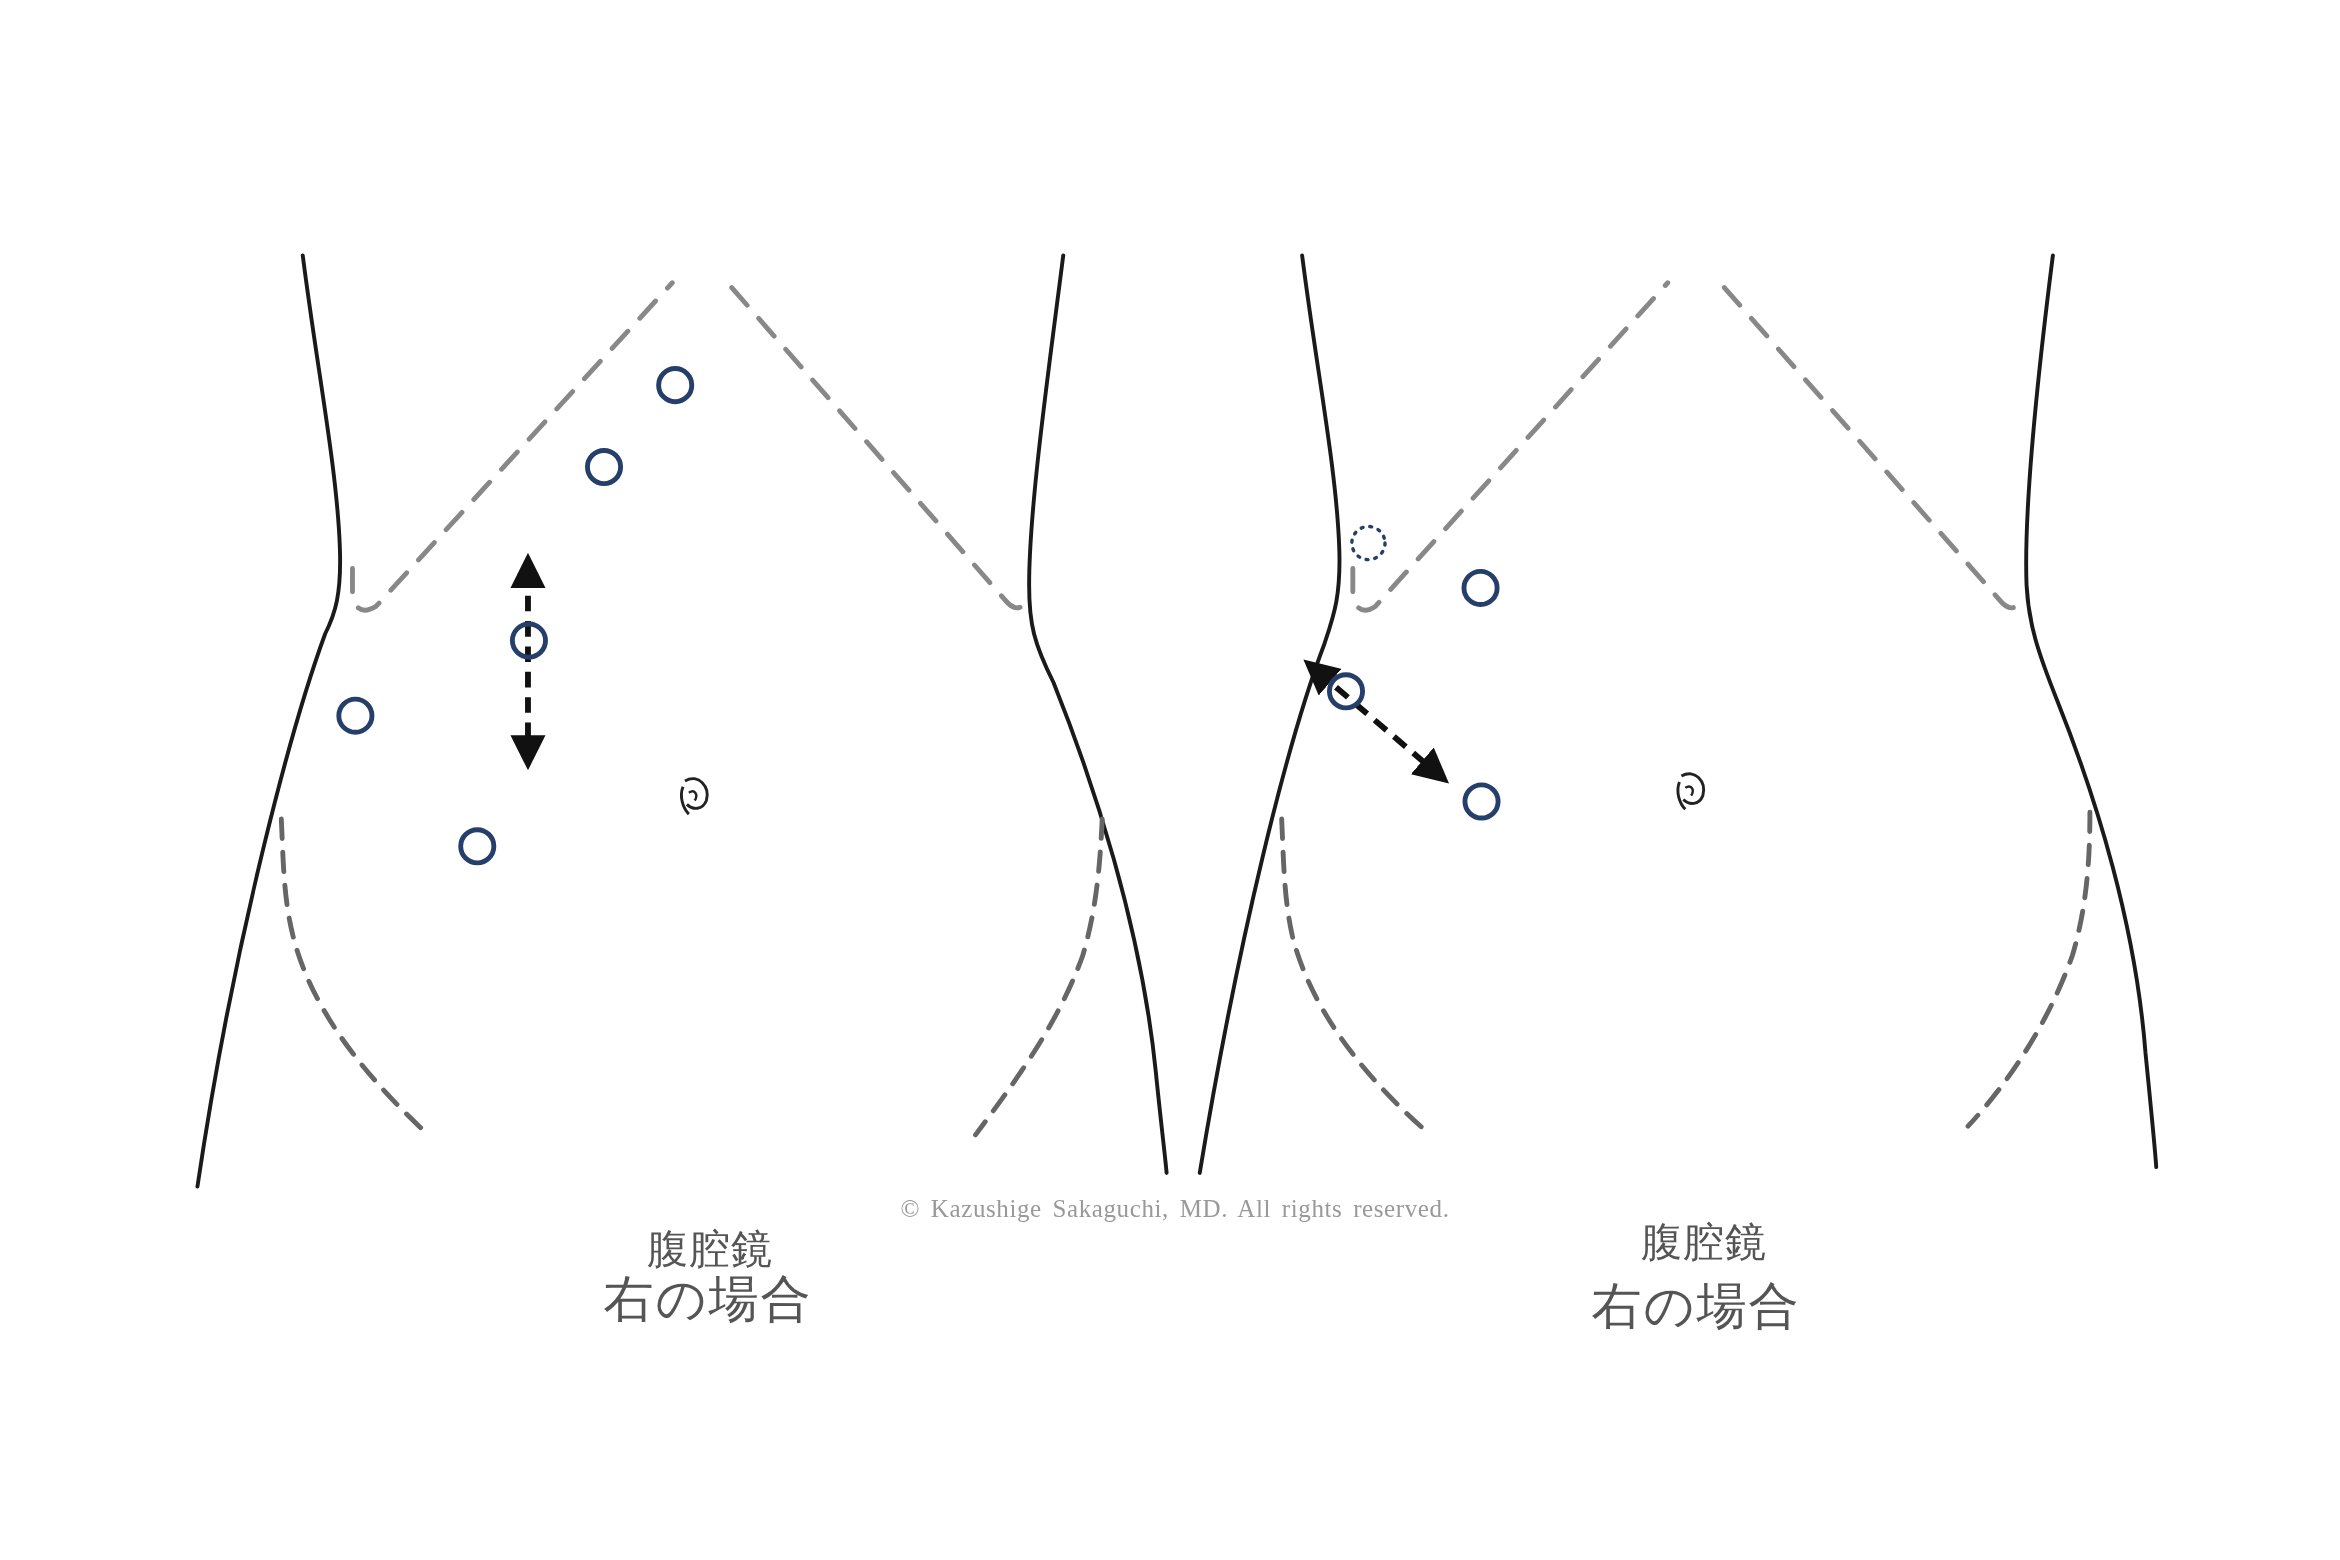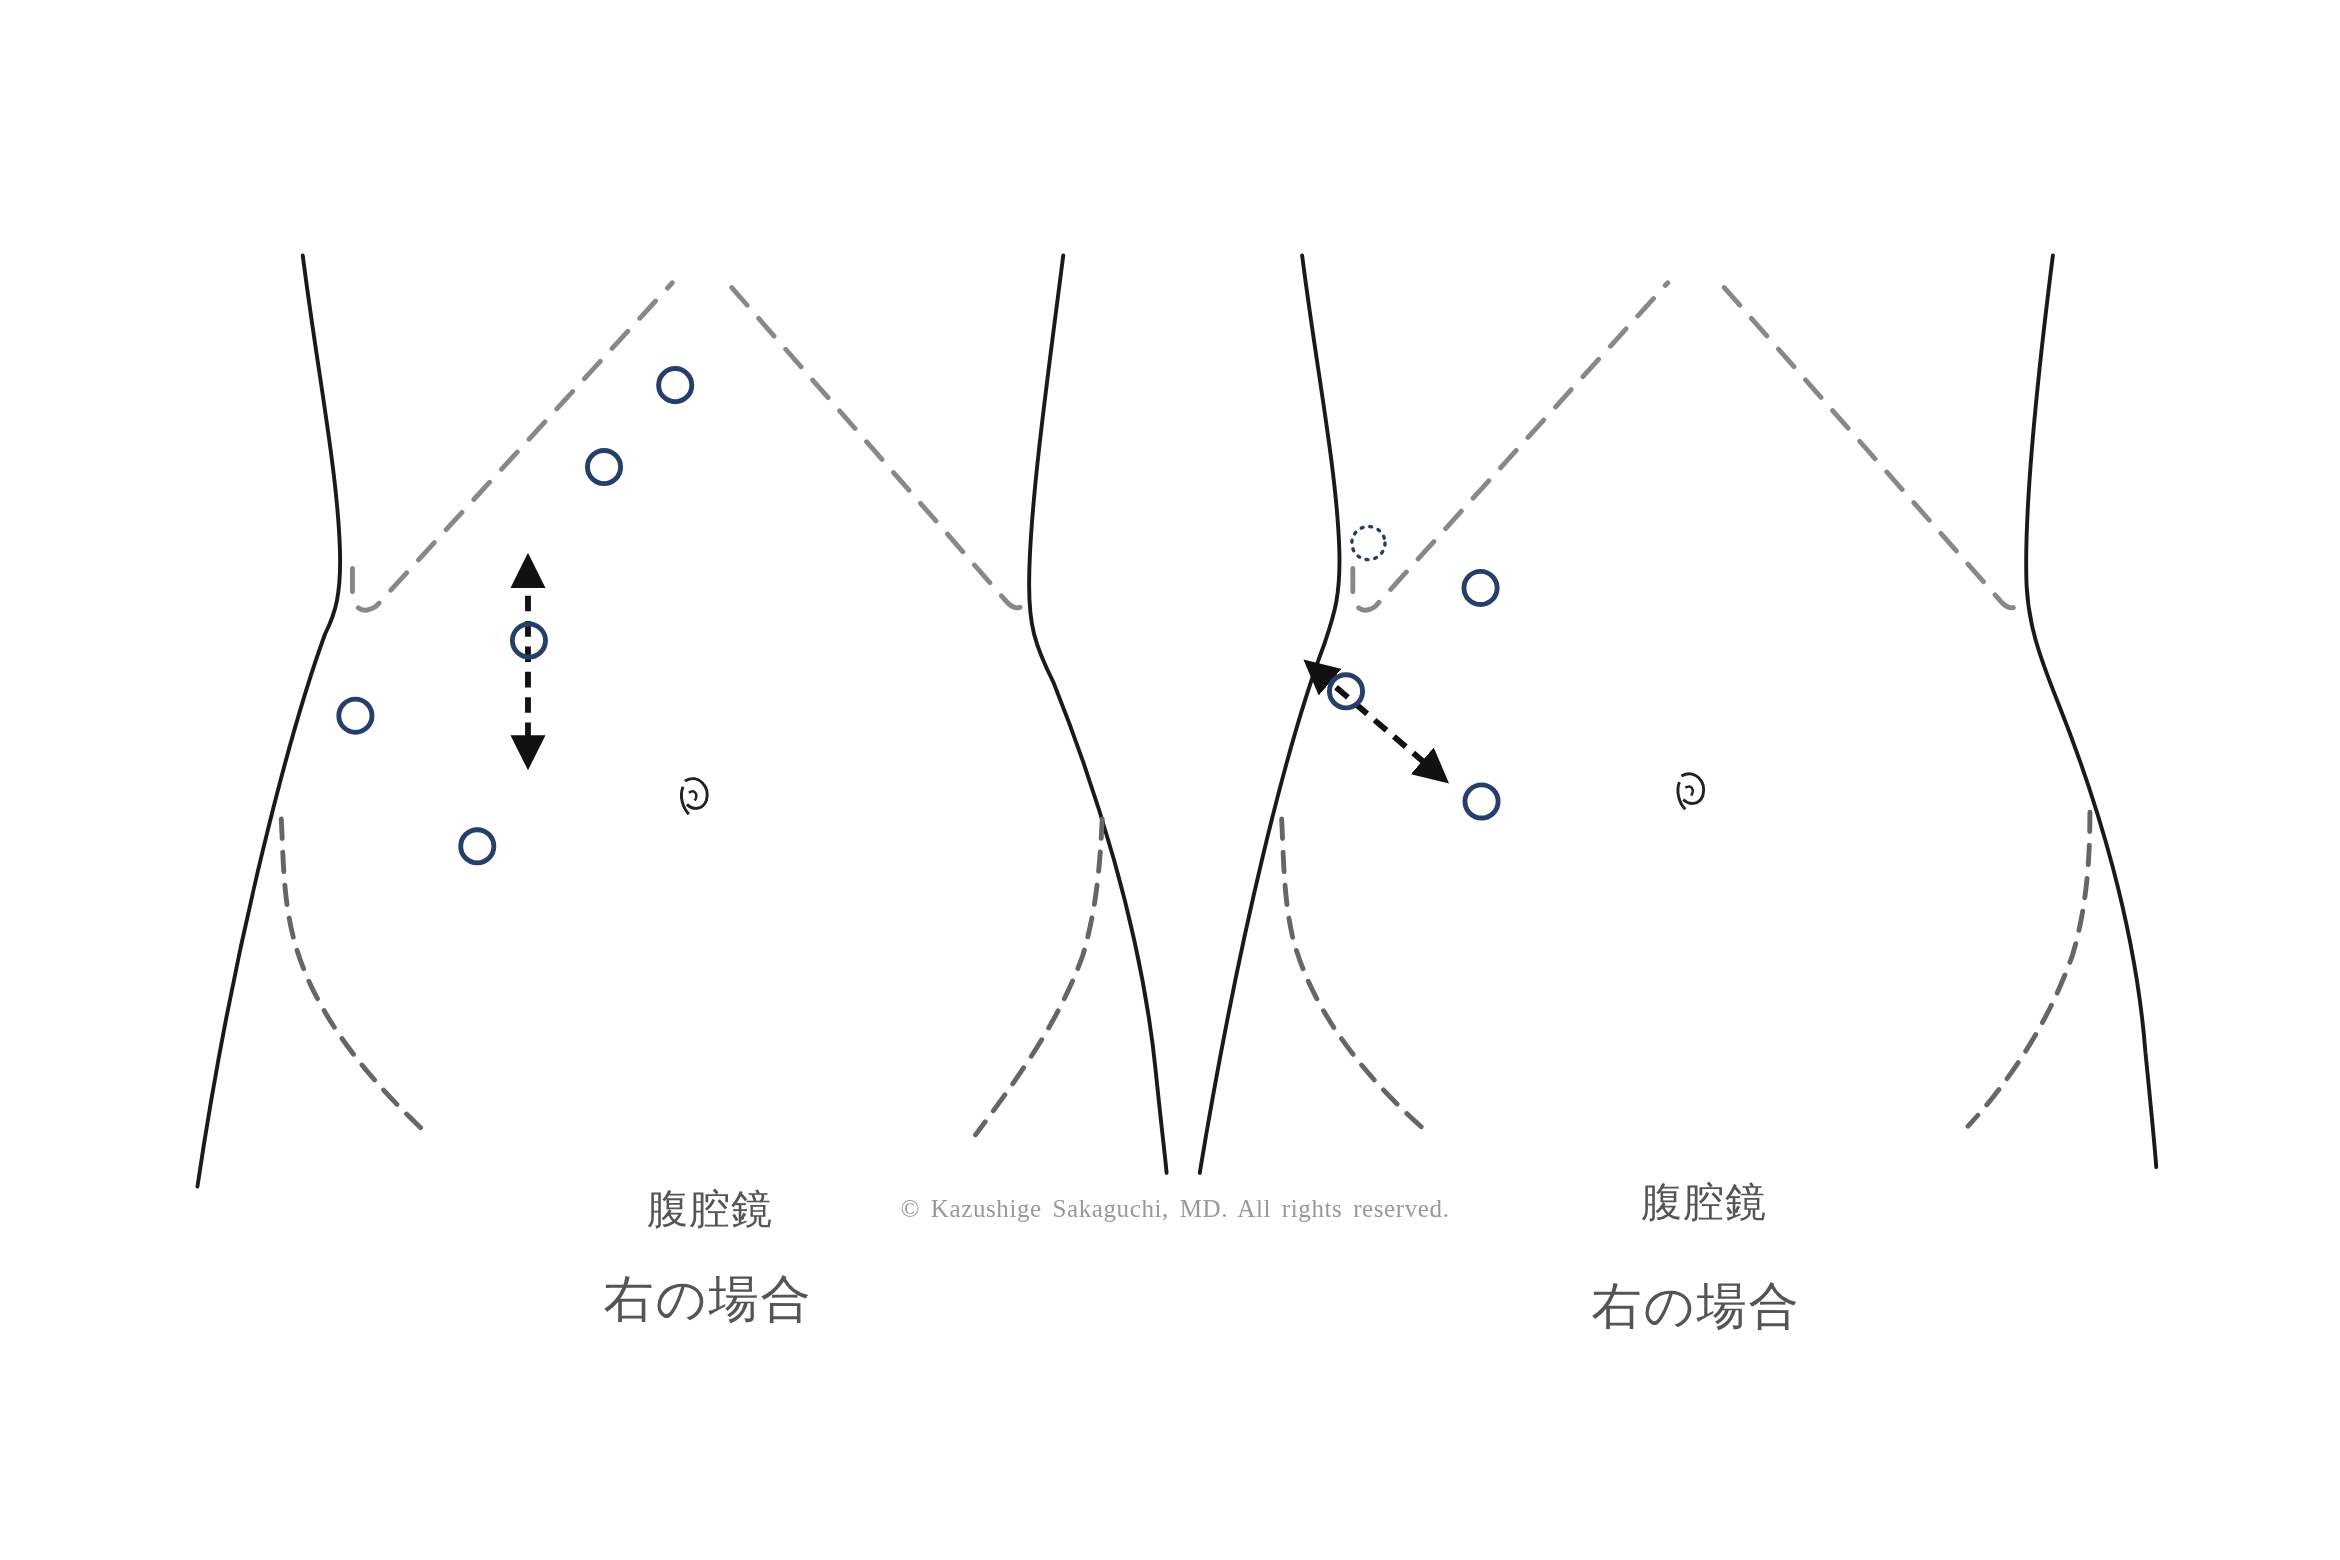--- a/index.html
+++ b/index.html
@@ -1,19 +1,19 @@
 <!DOCTYPE html>
 <html><head>
 <meta charset="utf-8">
 <style>
   html, body { margin: 0; padding: 0; background: #ffffff; }
   body { width: 2341px; height: 1560px; position: relative; overflow: hidden; font-family: "DejaVu Sans", sans-serif; }
   #canvas { position: absolute; left: 0; top: 0; width: 2341px; height: 1560px; }
   .label { position: absolute; color: #555555; font-family: "DejaVu Sans", sans-serif; white-space: nowrap; transform: translateX(-50%); }
-  .label.title { font-size: 41px; letter-spacing: 1px; }
+  .label.title { font-size: 41px; letter-spacing: 1px; margin-top: 40px; }
   .label.sub { font-size: 50px; letter-spacing: 2px; }
   .copyright { position: absolute; font-family: "Liberation Serif", "DejaVu Serif", serif; font-size: 25px; color: #999999; white-space: nowrap; transform: translateX(-50%); letter-spacing: 0.6px; word-spacing: 3.9px; }
 </style>
 </head>
 <body>
 
 <svg id="canvas" width="2341" height="1560" viewBox="0 0 2400 1600" xmlns="http://www.w3.org/2000/svg">
   <defs>
     <marker id="arrowhead" markerWidth="6" markerHeight="6" refX="3" refY="3" orient="auto-start-reverse" markerUnits="strokeWidth">
       <path d="M0,0 L6,3 L0,6 Z" fill="#111111"></path>

